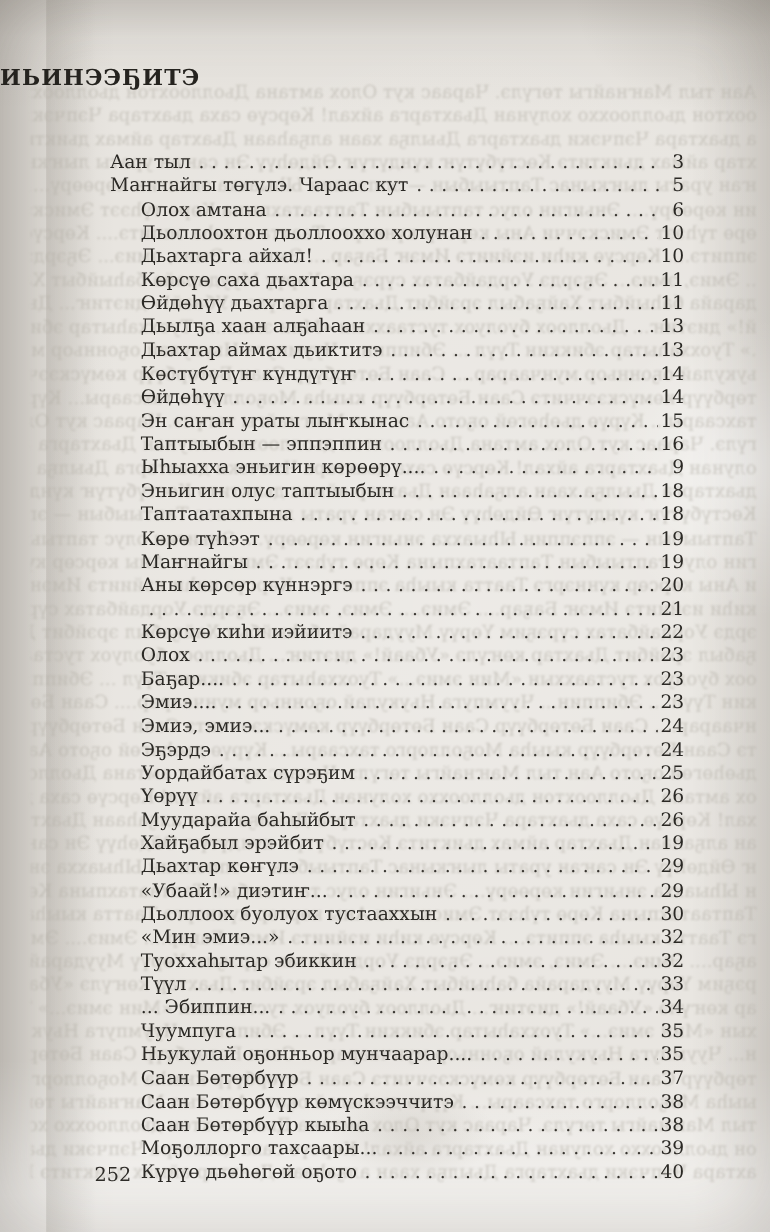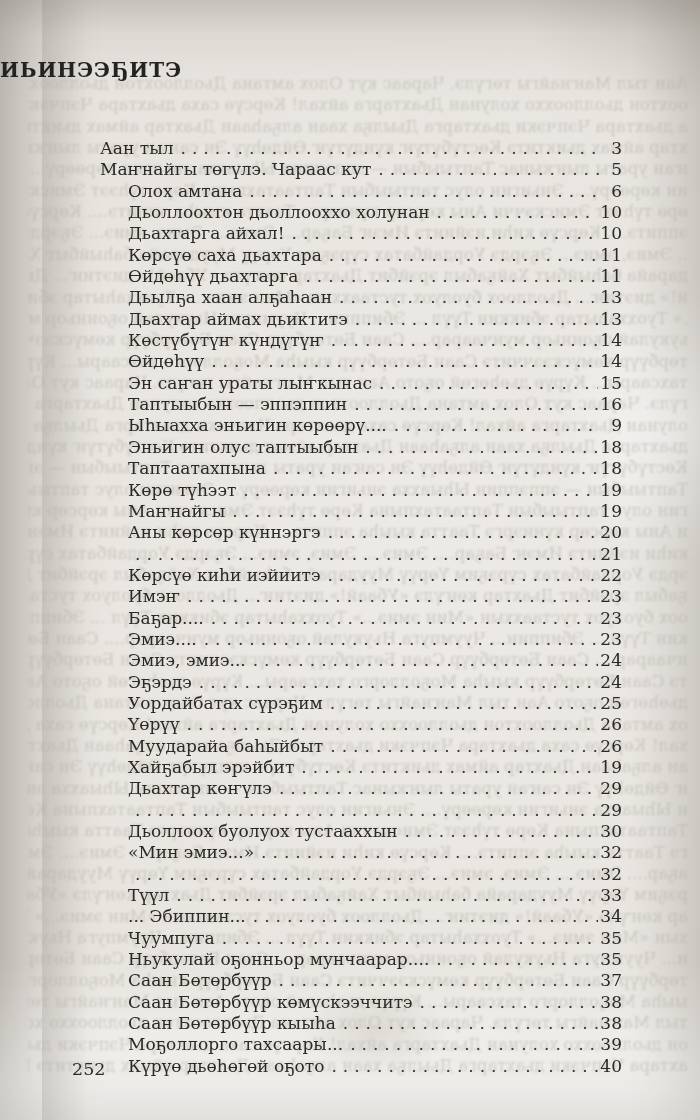--- a/index.html
+++ b/index.html
@@ -103,21 +103,21 @@
     margin: 0 2px 0 7px;
     color: #393631;
   }
   .entry-page {
     flex: 0 0 auto;
     min-width: 20px;
     text-align: right;
   }
   .folio {
     position: absolute;
-    left: 72px;
+    left: 86px;
     top: 1059px;
     font-size: 17.5px;
     color: #2e2c28;
   }
   
   .ornament {
     position: absolute;
     left: 300px; top: 985px;
     width: 150px; height: 90px;
     border-radius: 50%;
@@ -282,21 +282,21 @@
         <div class="row ind">
           <span class="leader">......................................................................</span>
           <span class="entry-page">21</span>
         </div>
         <div class="row ind">
           <span class="entry-title">Көрсүө киһи иэйиитэ</span>
           <span class="leader">......................................................................</span>
           <span class="entry-page">22</span>
         </div>
         <div class="row ind">
-          <span class="entry-title">Имэҥ</span>
+          <span class="entry-title">Олох</span>
           <span class="leader">......................................................................</span>
           <span class="entry-page">23</span>
         </div>
         <div class="row ind">
           <span class="entry-title">Баҕар....</span>
           <span class="leader">......................................................................</span>
           <span class="entry-page">23</span>
         </div>
         <div class="row ind">
           <span class="entry-title">Эмиэ....</span>
@@ -332,34 +332,36 @@
           <span class="entry-title">Хайҕабыл эрэйбит</span>
           <span class="leader">......................................................................</span>
           <span class="entry-page">19</span>
         </div>
         <div class="row ind">
           <span class="entry-title">Дьахтар көҥүлэ</span>
           <span class="leader">......................................................................</span>
           <span class="entry-page">29</span>
         </div>
         <div class="row ind">
+          <span class="entry-title">«Убаай!» диэтиҥ...</span>
           <span class="leader">......................................................................</span>
           <span class="entry-page">29</span>
         </div>
         <div class="row ind">
           <span class="entry-title">Дьоллоох буолуох тустааххын</span>
           <span class="leader">......................................................................</span>
           <span class="entry-page">30</span>
         </div>
         <div class="row ind">
           <span class="entry-title">«Мин эмиэ...»</span>
           <span class="leader">......................................................................</span>
           <span class="entry-page">32</span>
         </div>
         <div class="row ind">
+          <span class="entry-title">Туоххаһытар эбиккин</span>
           <span class="leader">......................................................................</span>
           <span class="entry-page">32</span>
         </div>
         <div class="row ind">
           <span class="entry-title">Түүл</span>
           <span class="leader">......................................................................</span>
           <span class="entry-page">33</span>
         </div>
         <div class="row ind">
           <span class="entry-title">... Эбиппин...</span>

